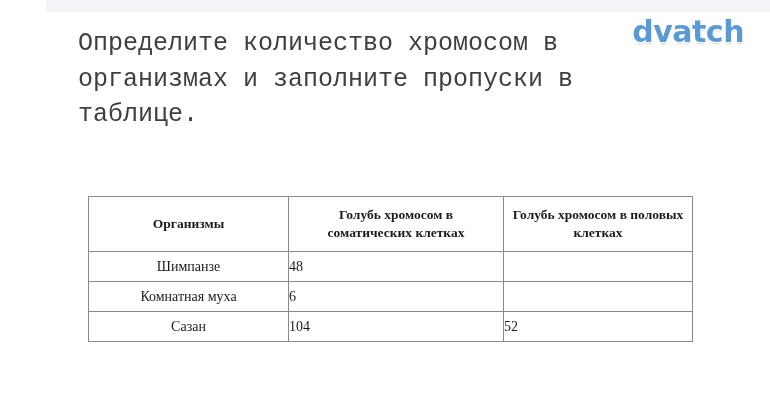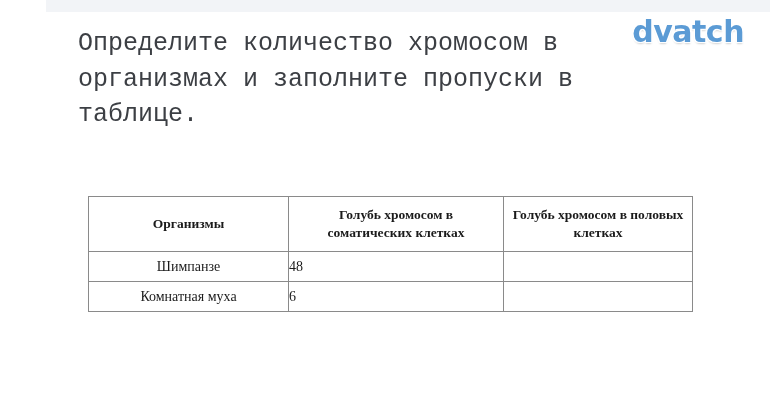--- a/index.html
+++ b/index.html
@@ -137,15 +137,20 @@
       <tr>
         <td class="org">Шимпанзе</td>
         <td class="num">48</td>
         <td class="num"></td>
       </tr>
       <tr>
         <td class="org">Комнатная муха</td>
         <td class="num">6</td>
         <td class="num"></td>
       </tr>
+      <tr>
+        <td class="org">Сазан</td>
+        <td class="num">104</td>
+        <td class="num">52</td>
+      </tr>
     </tbody>
   </table>
 </div>
 
 </body></html>

